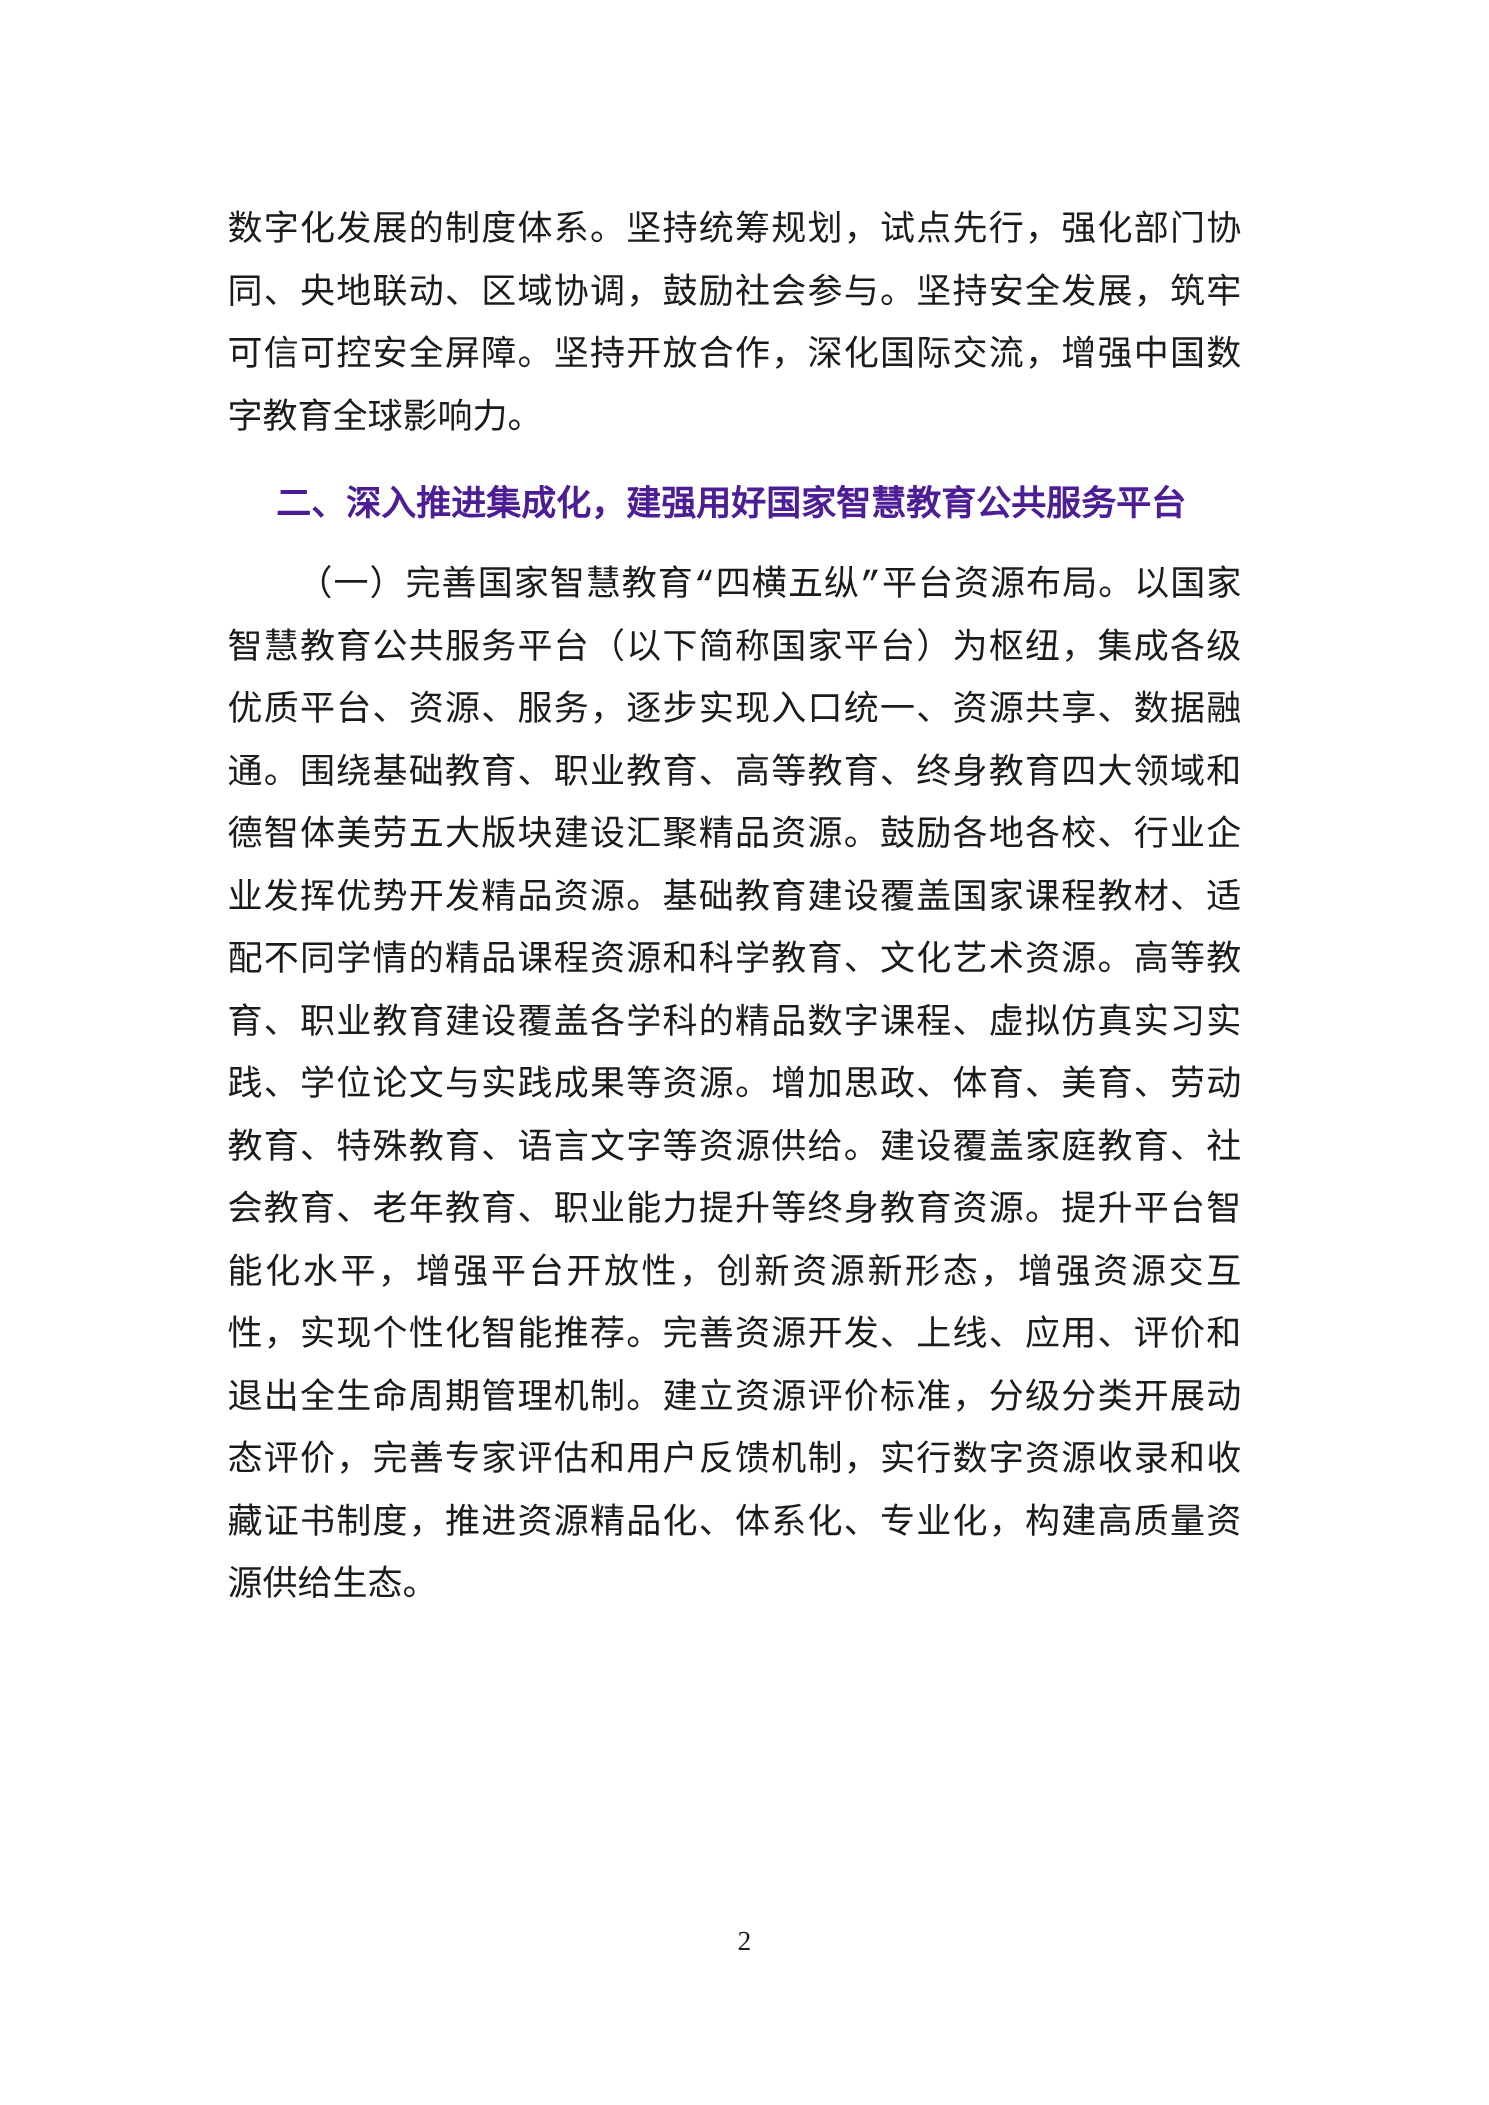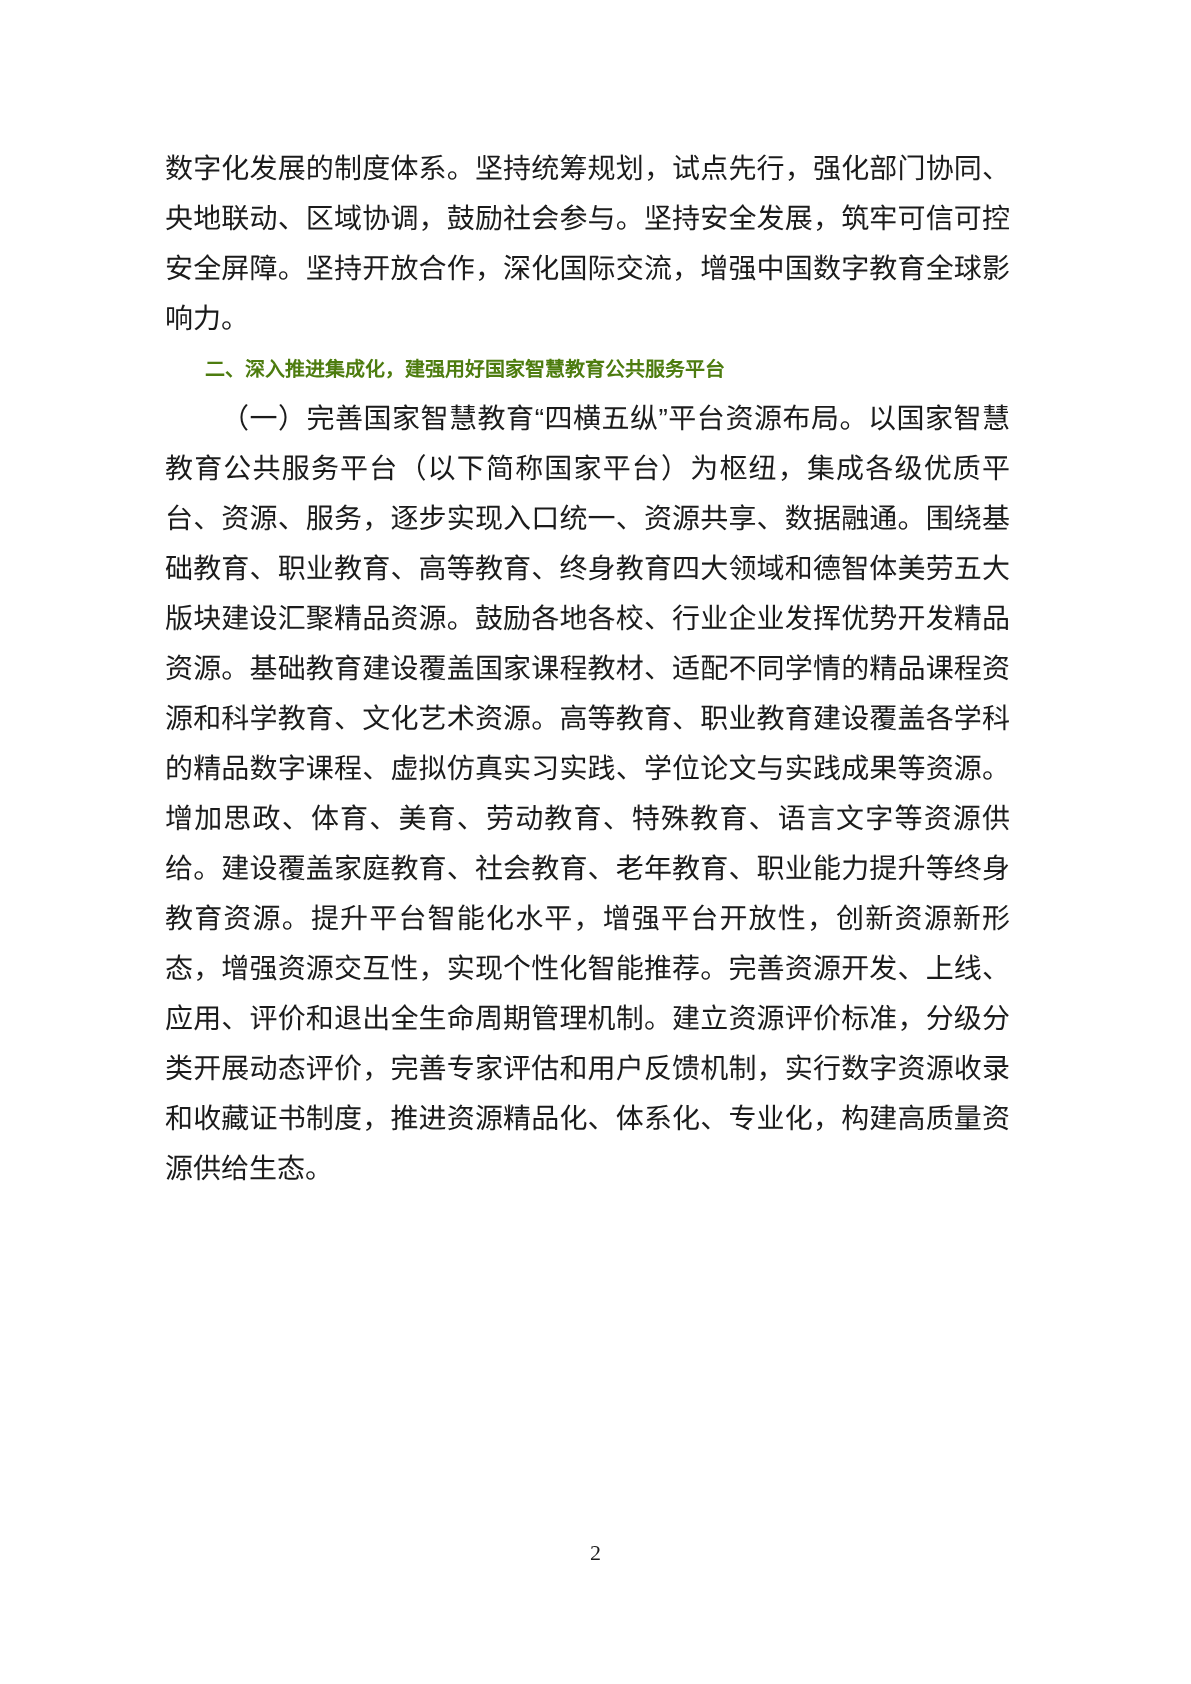--- a/index.html
+++ b/index.html
@@ -14,39 +14,39 @@
     background: #ffffff;
     overflow: hidden;
   }
   .text-block {
     position: absolute;
     left: 165px;
     top: 144px;
     width: 845px;
   }
   .body-para {
-    margin: 0;
-    font-family: Liberation Sans, sans-serif;
+    margin: 17px;
+    font-family: Liberation Mono, monospace;
     font-size: 28px;
     line-height: 50px;
     color: #1b1b1b;
     text-align: justify;
     text-justify: inter-character;
     word-break: break-all;
   }
   .indent-2em {
     text-indent: 2em;
   }
   .section-heading {
     margin: 0;
     font-family: "Liberation Sans", "DejaVu Sans", sans-serif;
-    font-size: 20px;
+    font-size: 28px;
     line-height: 50px;
     font-weight: 700;
-    color: #4d7c0f;
+    color: #4c1d95;
     text-indent: 2em;
     text-align: left;
     white-space: nowrap;
   }
   .page-footer {
     position: absolute;
     left: 0;
     top: 1540px;
     width: 100%;
     text-align: center;

